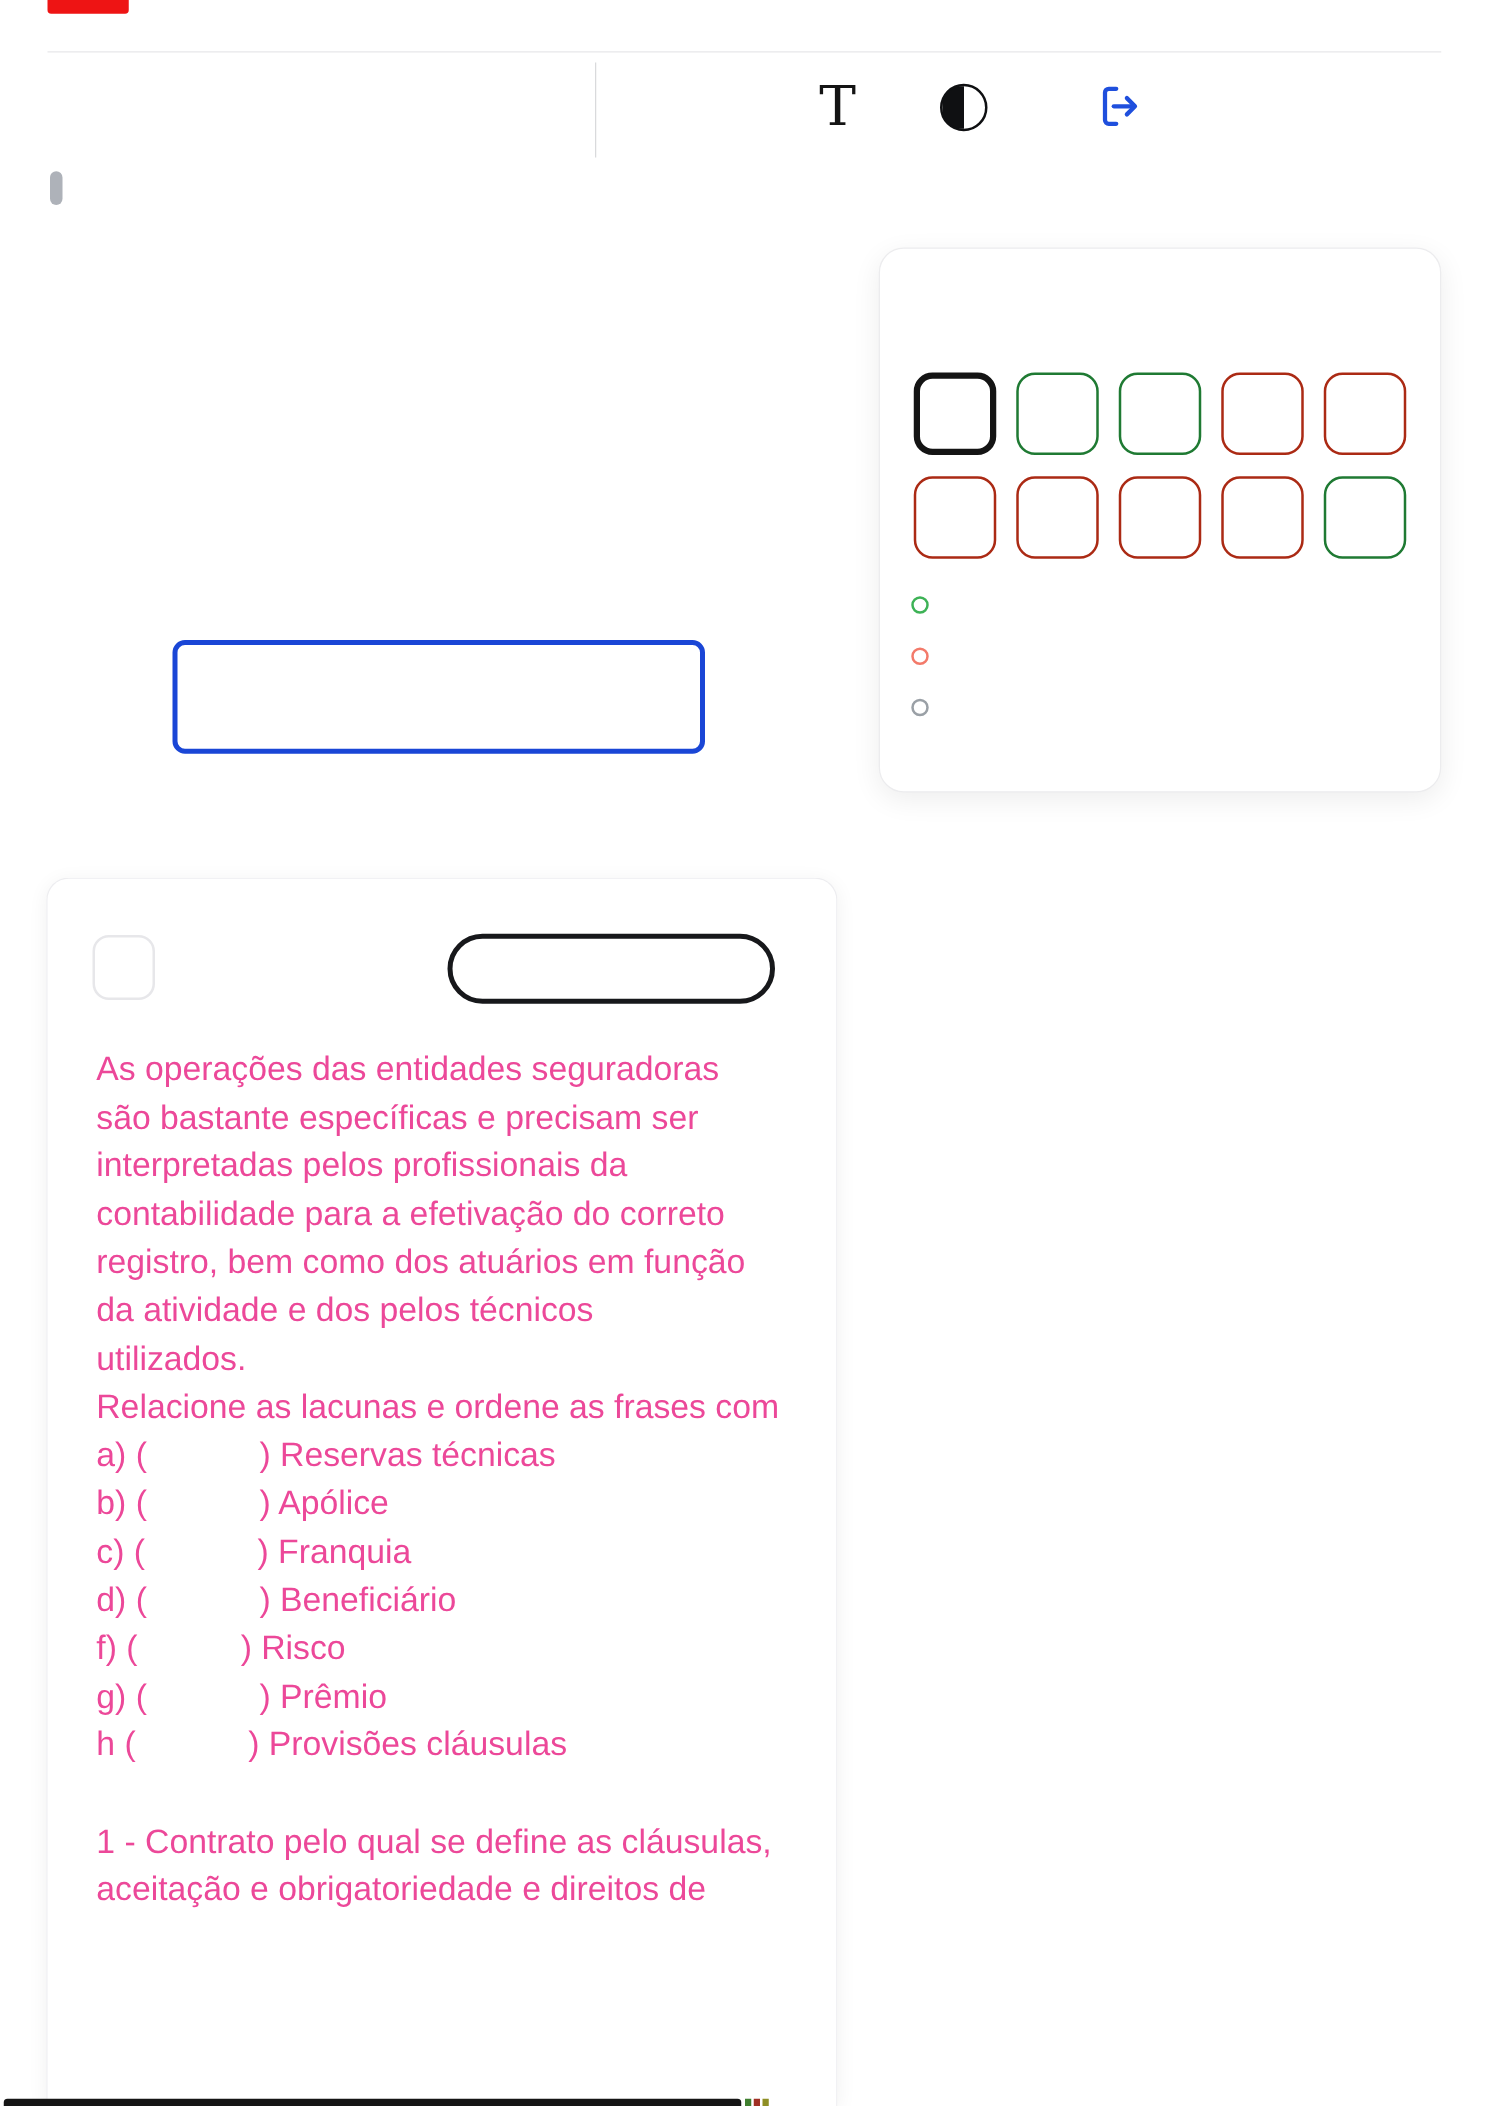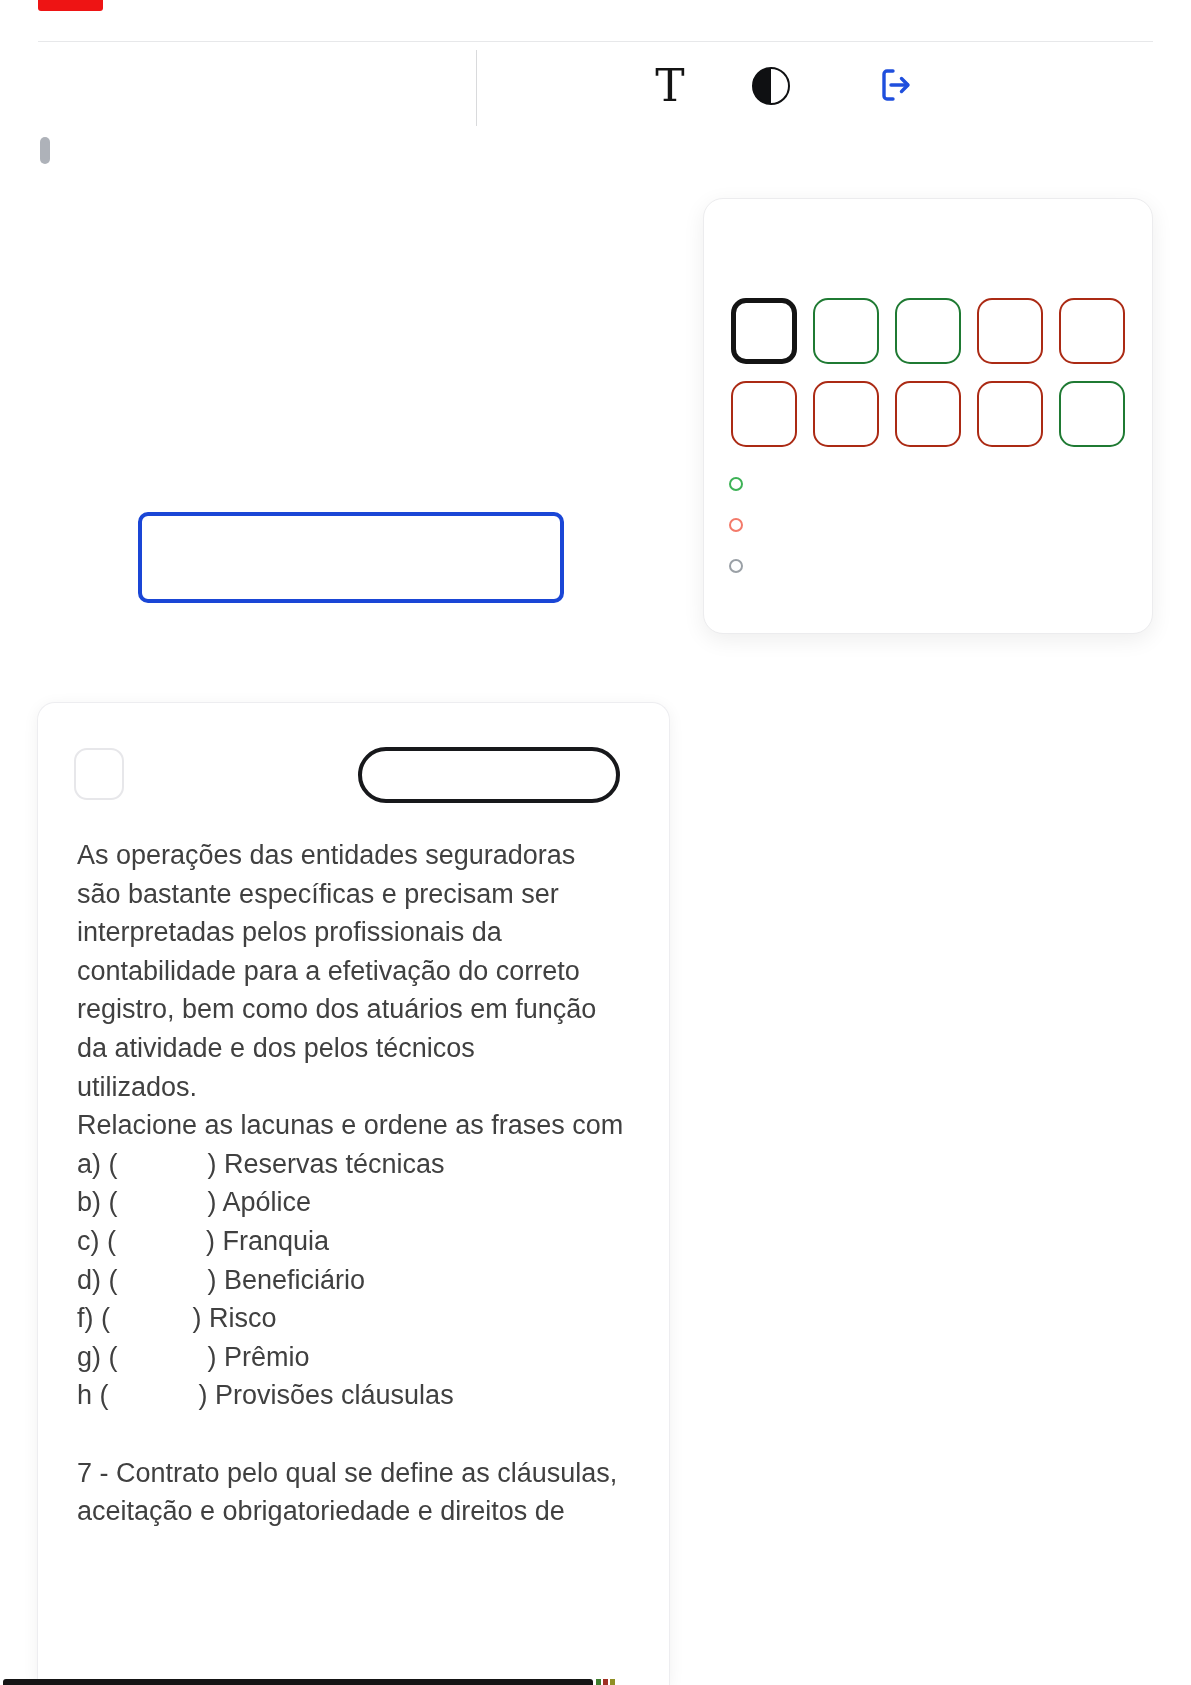--- a/index.html
+++ b/index.html
@@ -43,21 +43,21 @@
   .legend-label { margin-left:10px; font-size:14px; color:#6b7077; }
   
   .q-card { position:absolute; left:37px; top:702px; width:633px; height:983px;
     background:#ffffff; border:1px solid #ededf0; border-bottom:none;
     border-radius:18px 18px 0 0; box-shadow:0 3px 16px rgba(0,0,0,0.06); }
   .q-checkbox { position:absolute; left:36px; top:45px; width:50px; height:52px;
     border:2px solid #e7e7ea; border-radius:13px; background:#ffffff; cursor:pointer; }
   .q-pill { position:absolute; left:320px; top:44px; width:262px; height:56px;
     border:4px solid #17181b; border-radius:28px; background:#ffffff; cursor:pointer; }
   .q-text { position:absolute; left:39px; top:133px; width:575px;
-    font-size:27px; line-height:38.6px; color:#404040; }
+    font-size:27px; line-height:38.6px; color:#ec4899; }
   .q-line { white-space:pre; }
   
   .bottom-bar { position:absolute; left:3px; top:1679px; width:590px; height:6px;
     background:#151515; border-radius:3px 3px 0 0; z-index:5; }
   .speck { position:absolute; top:1679px; height:6px; z-index:5; }
 </style>
 </head>
 <body>
 
 <div id="screen">
@@ -134,21 +134,21 @@
         <div class="q-line">utilizados.</div>
         <div class="q-line">Relacione as lacunas e ordene as frases com</div>
         <div class="q-line">a) (            ) Reservas técnicas</div>
         <div class="q-line">b) (            ) Apólice</div>
         <div class="q-line">c) (            ) Franquia</div>
         <div class="q-line">d) (            ) Beneficiário</div>
         <div class="q-line">f) (           ) Risco</div>
         <div class="q-line">g) (            ) Prêmio</div>
         <div class="q-line">h (            ) Provisões cláusulas</div>
         <div class="q-line">&nbsp;</div>
-        <div class="q-line">7 - Contrato pelo qual se define as cláusulas,</div>
+        <div class="q-line">1 - Contrato pelo qual se define as cláusulas,</div>
         <div class="q-line">aceitação e obrigatoriedade e direitos de</div>
       </div>
   </div>
 
   <div class="bottom-bar" style="background: rgb(21, 21, 21);"></div>
   <div id="specks">
       <div class="speck" style="left: 596px; width: 5px; background: rgb(63, 127, 47);"></div>
       <div class="speck" style="left: 603px; width: 5px; background: rgb(160, 48, 36);"></div>
       <div class="speck" style="left: 610px; width: 5px; background: rgb(143, 143, 37);"></div>
     </div>

